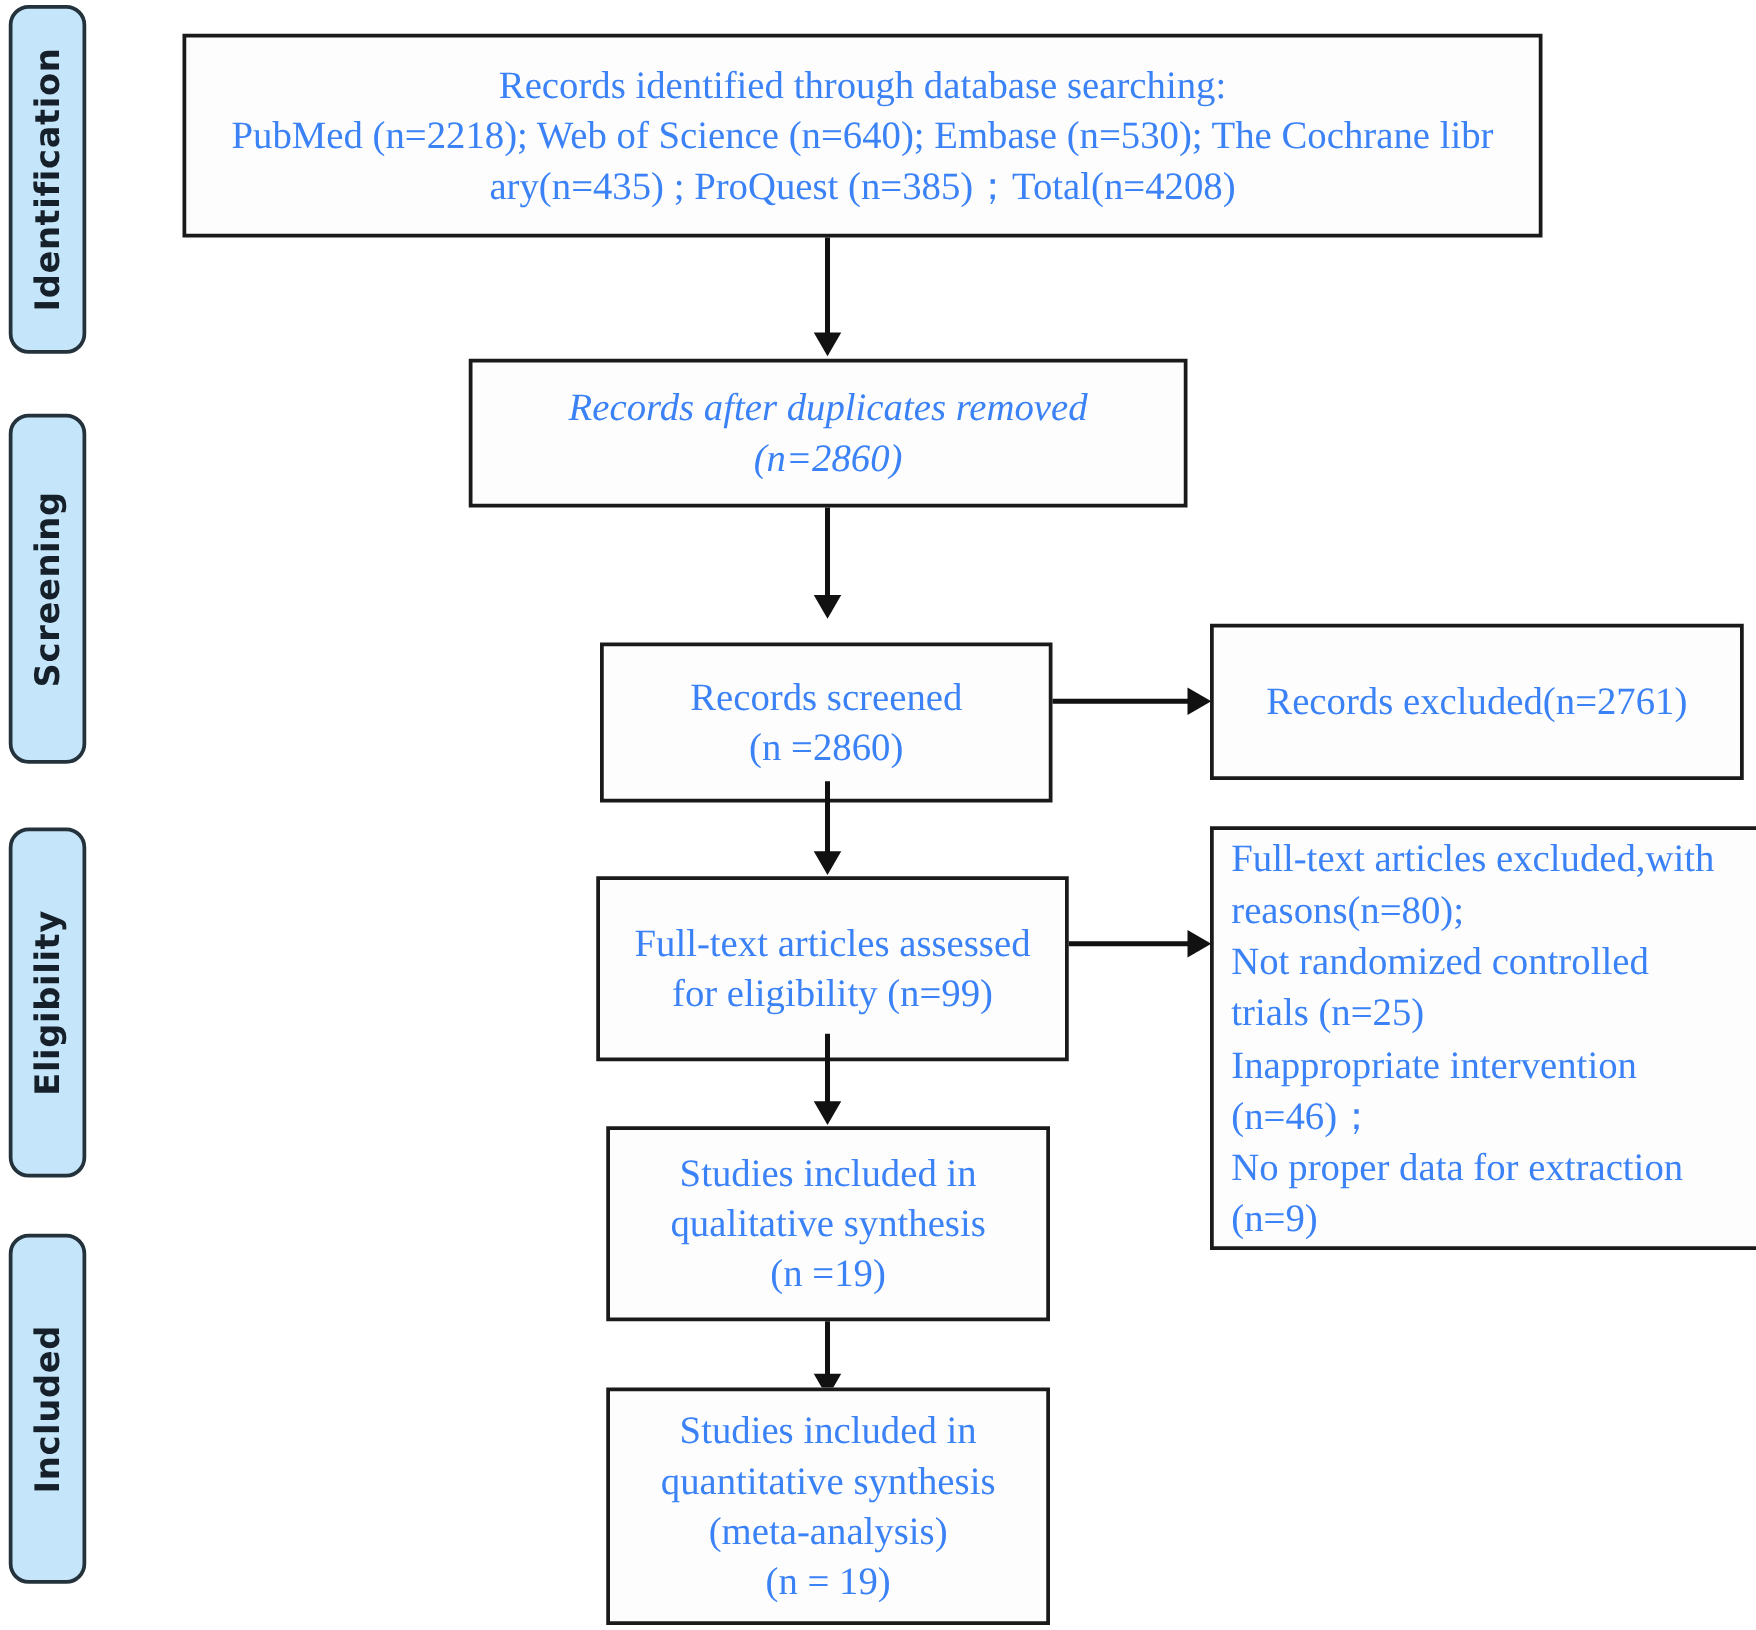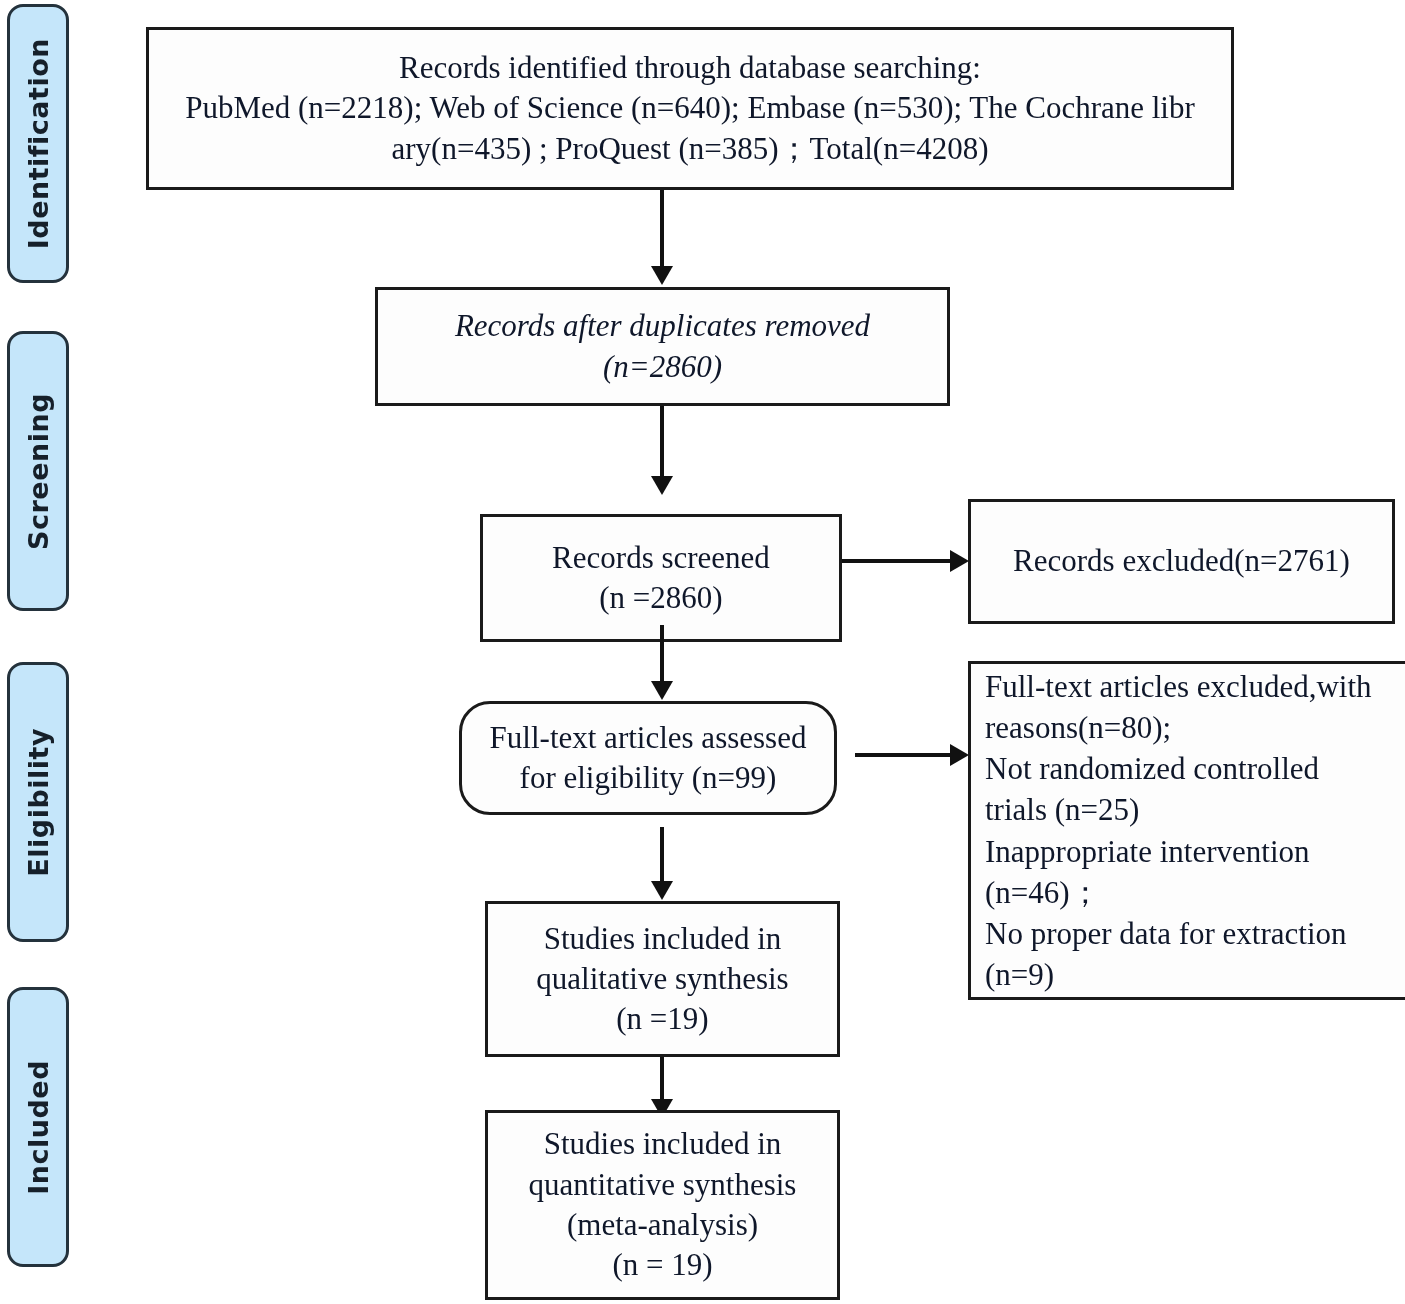--- a/index.html
+++ b/index.html
@@ -46,21 +46,21 @@
     border: 3px solid #1a1a1a;
     display: flex;
     align-items: center;
     justify-content: center;
     text-align: center;
   }
   .flow-box .box-text {
     font-family: "Liberation Serif", "DejaVu Serif", serif;
     font-size: 31px;
     line-height: 1.30;
-    color: #0f172a;
+    color: #3b82f6;
     white-space: pre-line;
     padding: 0 10px;
   }
   .flow-box.left-align {
     justify-content: flex-start;
     text-align: left;
   }
   .flow-box.left-align .box-text {
     padding: 0 14px;
     line-height: 1.33;
@@ -151,21 +151,21 @@
 
   <div class="flow-box" style="left:968px; top:499px; width:427px; height:125px;text-align:center;">
     <span class="box-text">Records excluded(n=2761)</span>
   </div>
 
   <div class="connector">
     <div class="v-line" style="left:660px; top:625px; height:58px;"></div>
     <div class="arrow-down" style="left:651px; top:681px;"></div>
   </div>
 
-  <div class="flow-box" style="left:459px; top:701px; width:378px; height:114px;border-radius:31px;">
+  <div class="flow-box" style="left:477px; top:701px; width:378px; height:148px;">
     <span class="box-text">Full-text articles assessed
 for eligibility (n=99)</span>
   </div>
 
   <div class="connector">
     <div class="h-line" style="left:855px; top:753px; width:97px;"></div>
     <div class="arrow-right" style="left:950px; top:744px;"></div>
   </div>
 
   <div class="flow-box left-align" style="left:968px; top:661px; width:504px; height:339px;">

